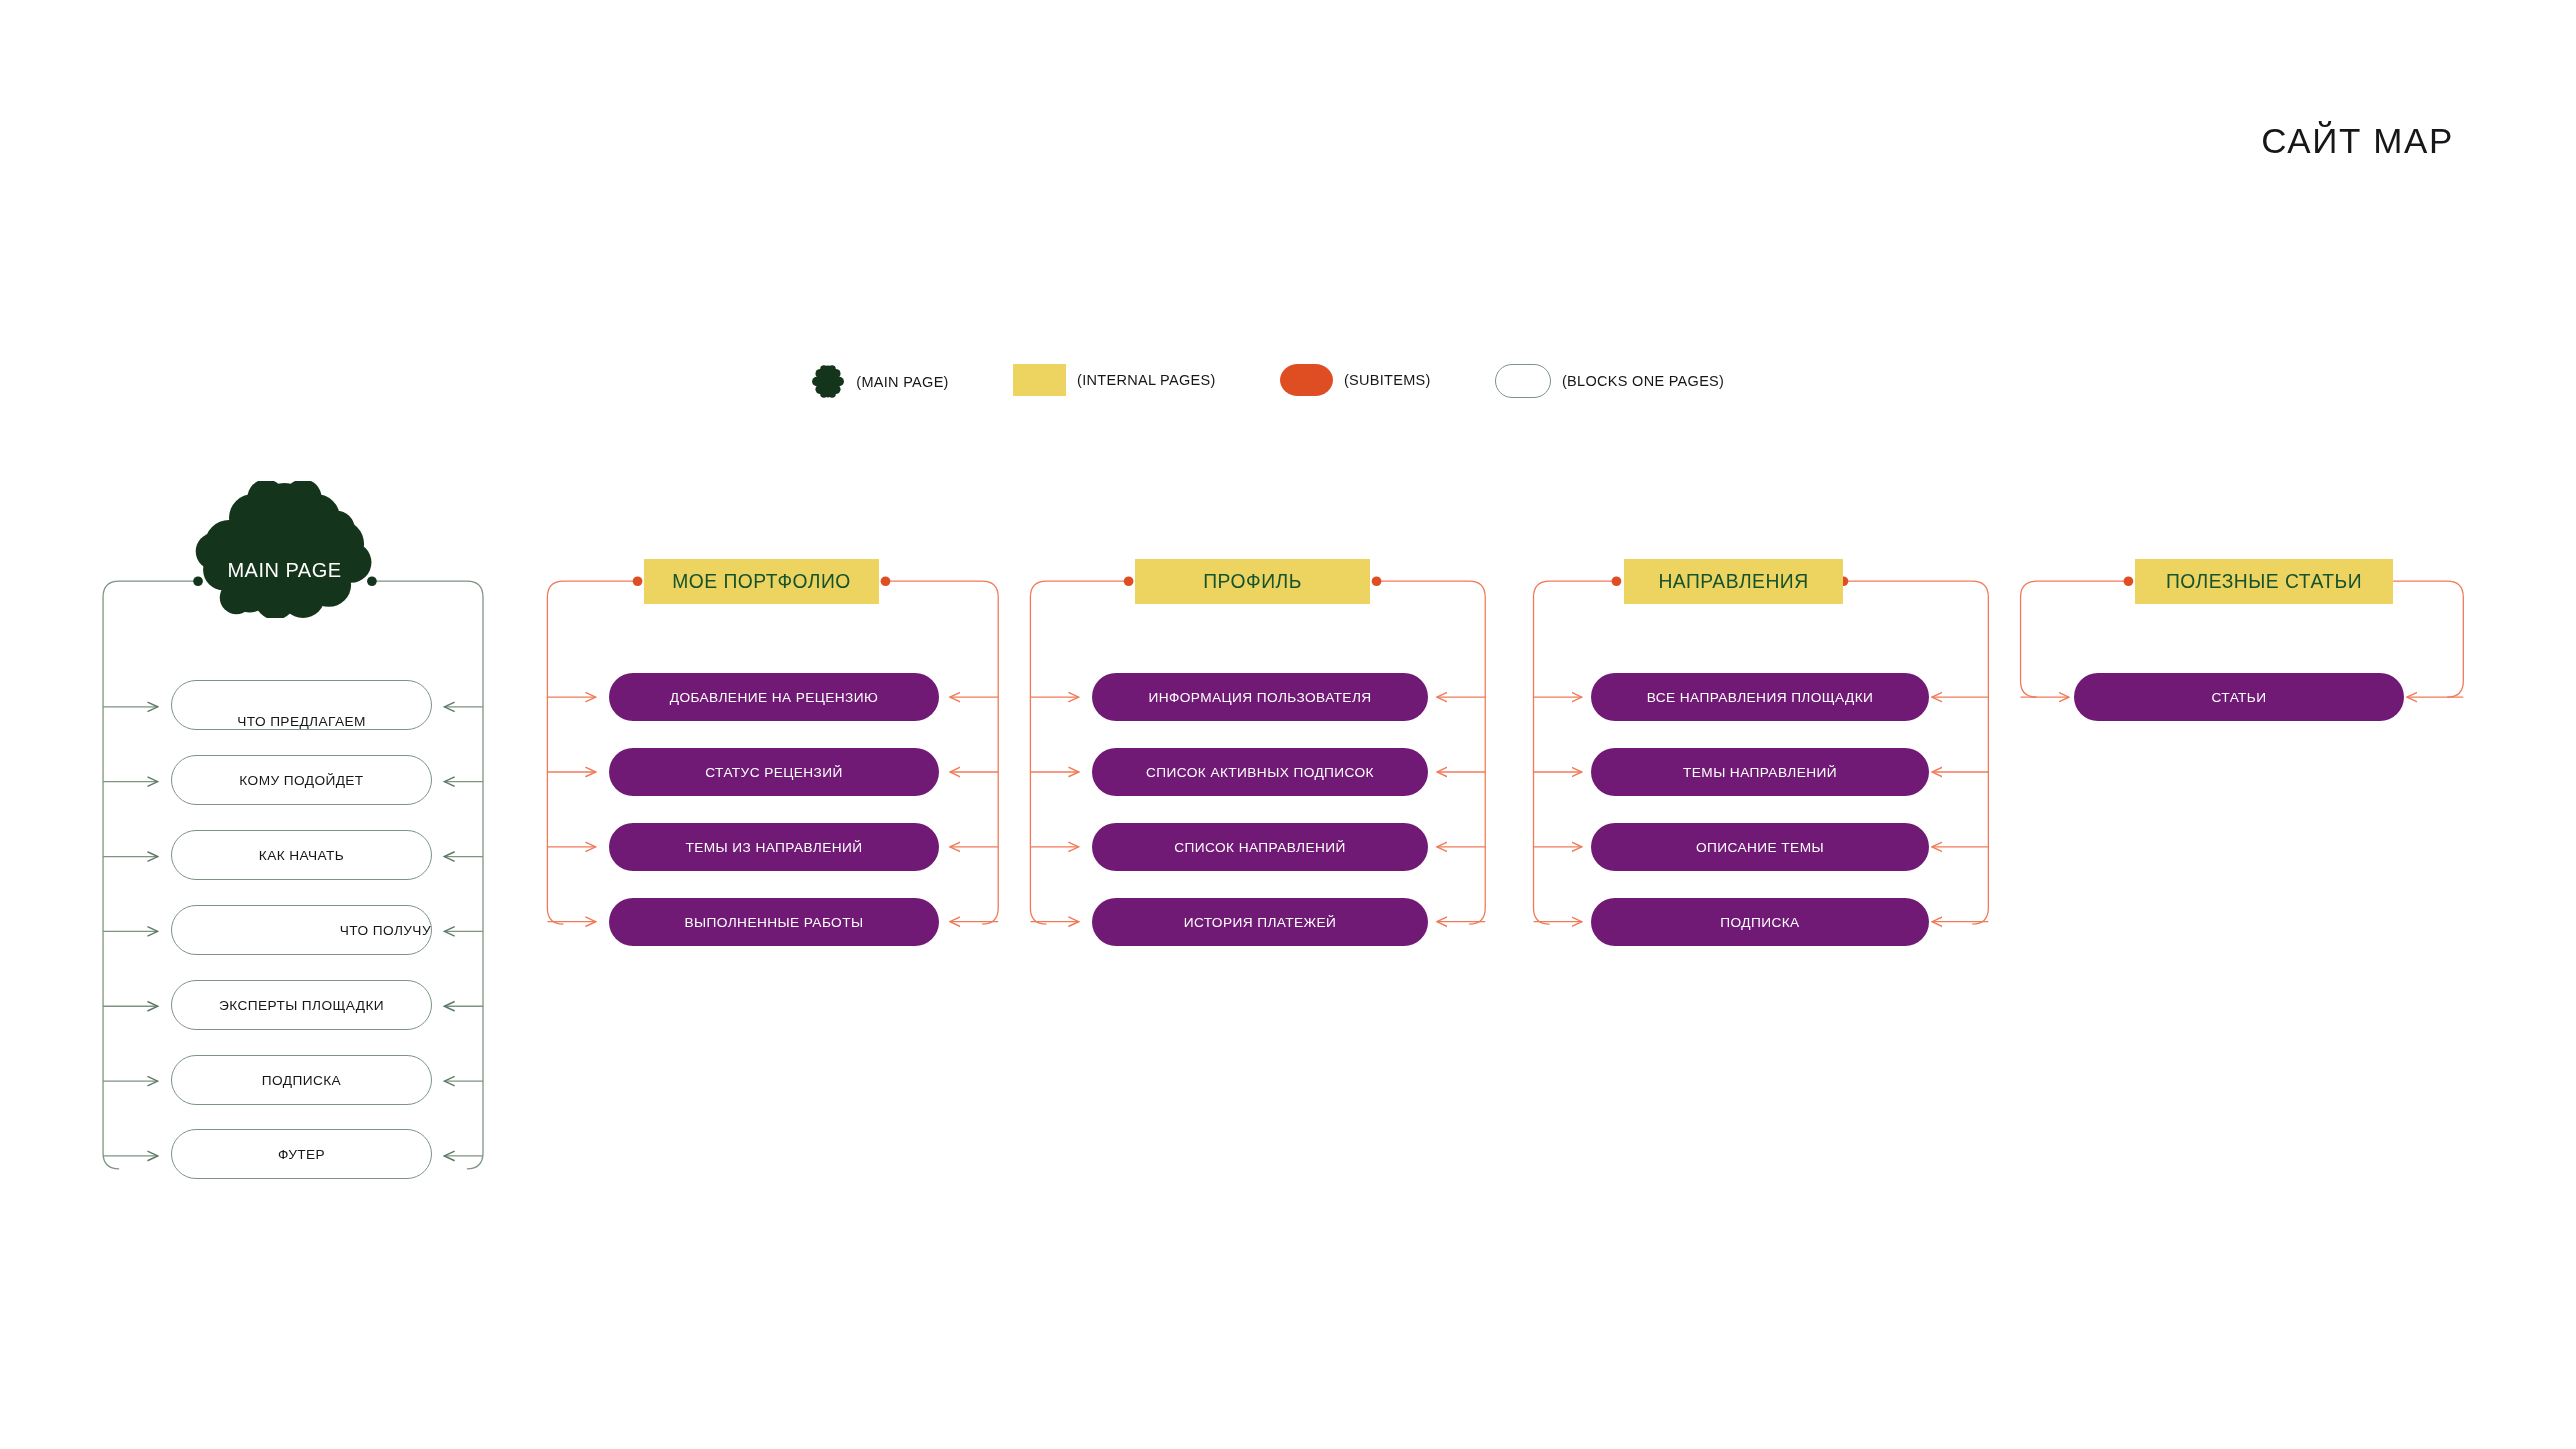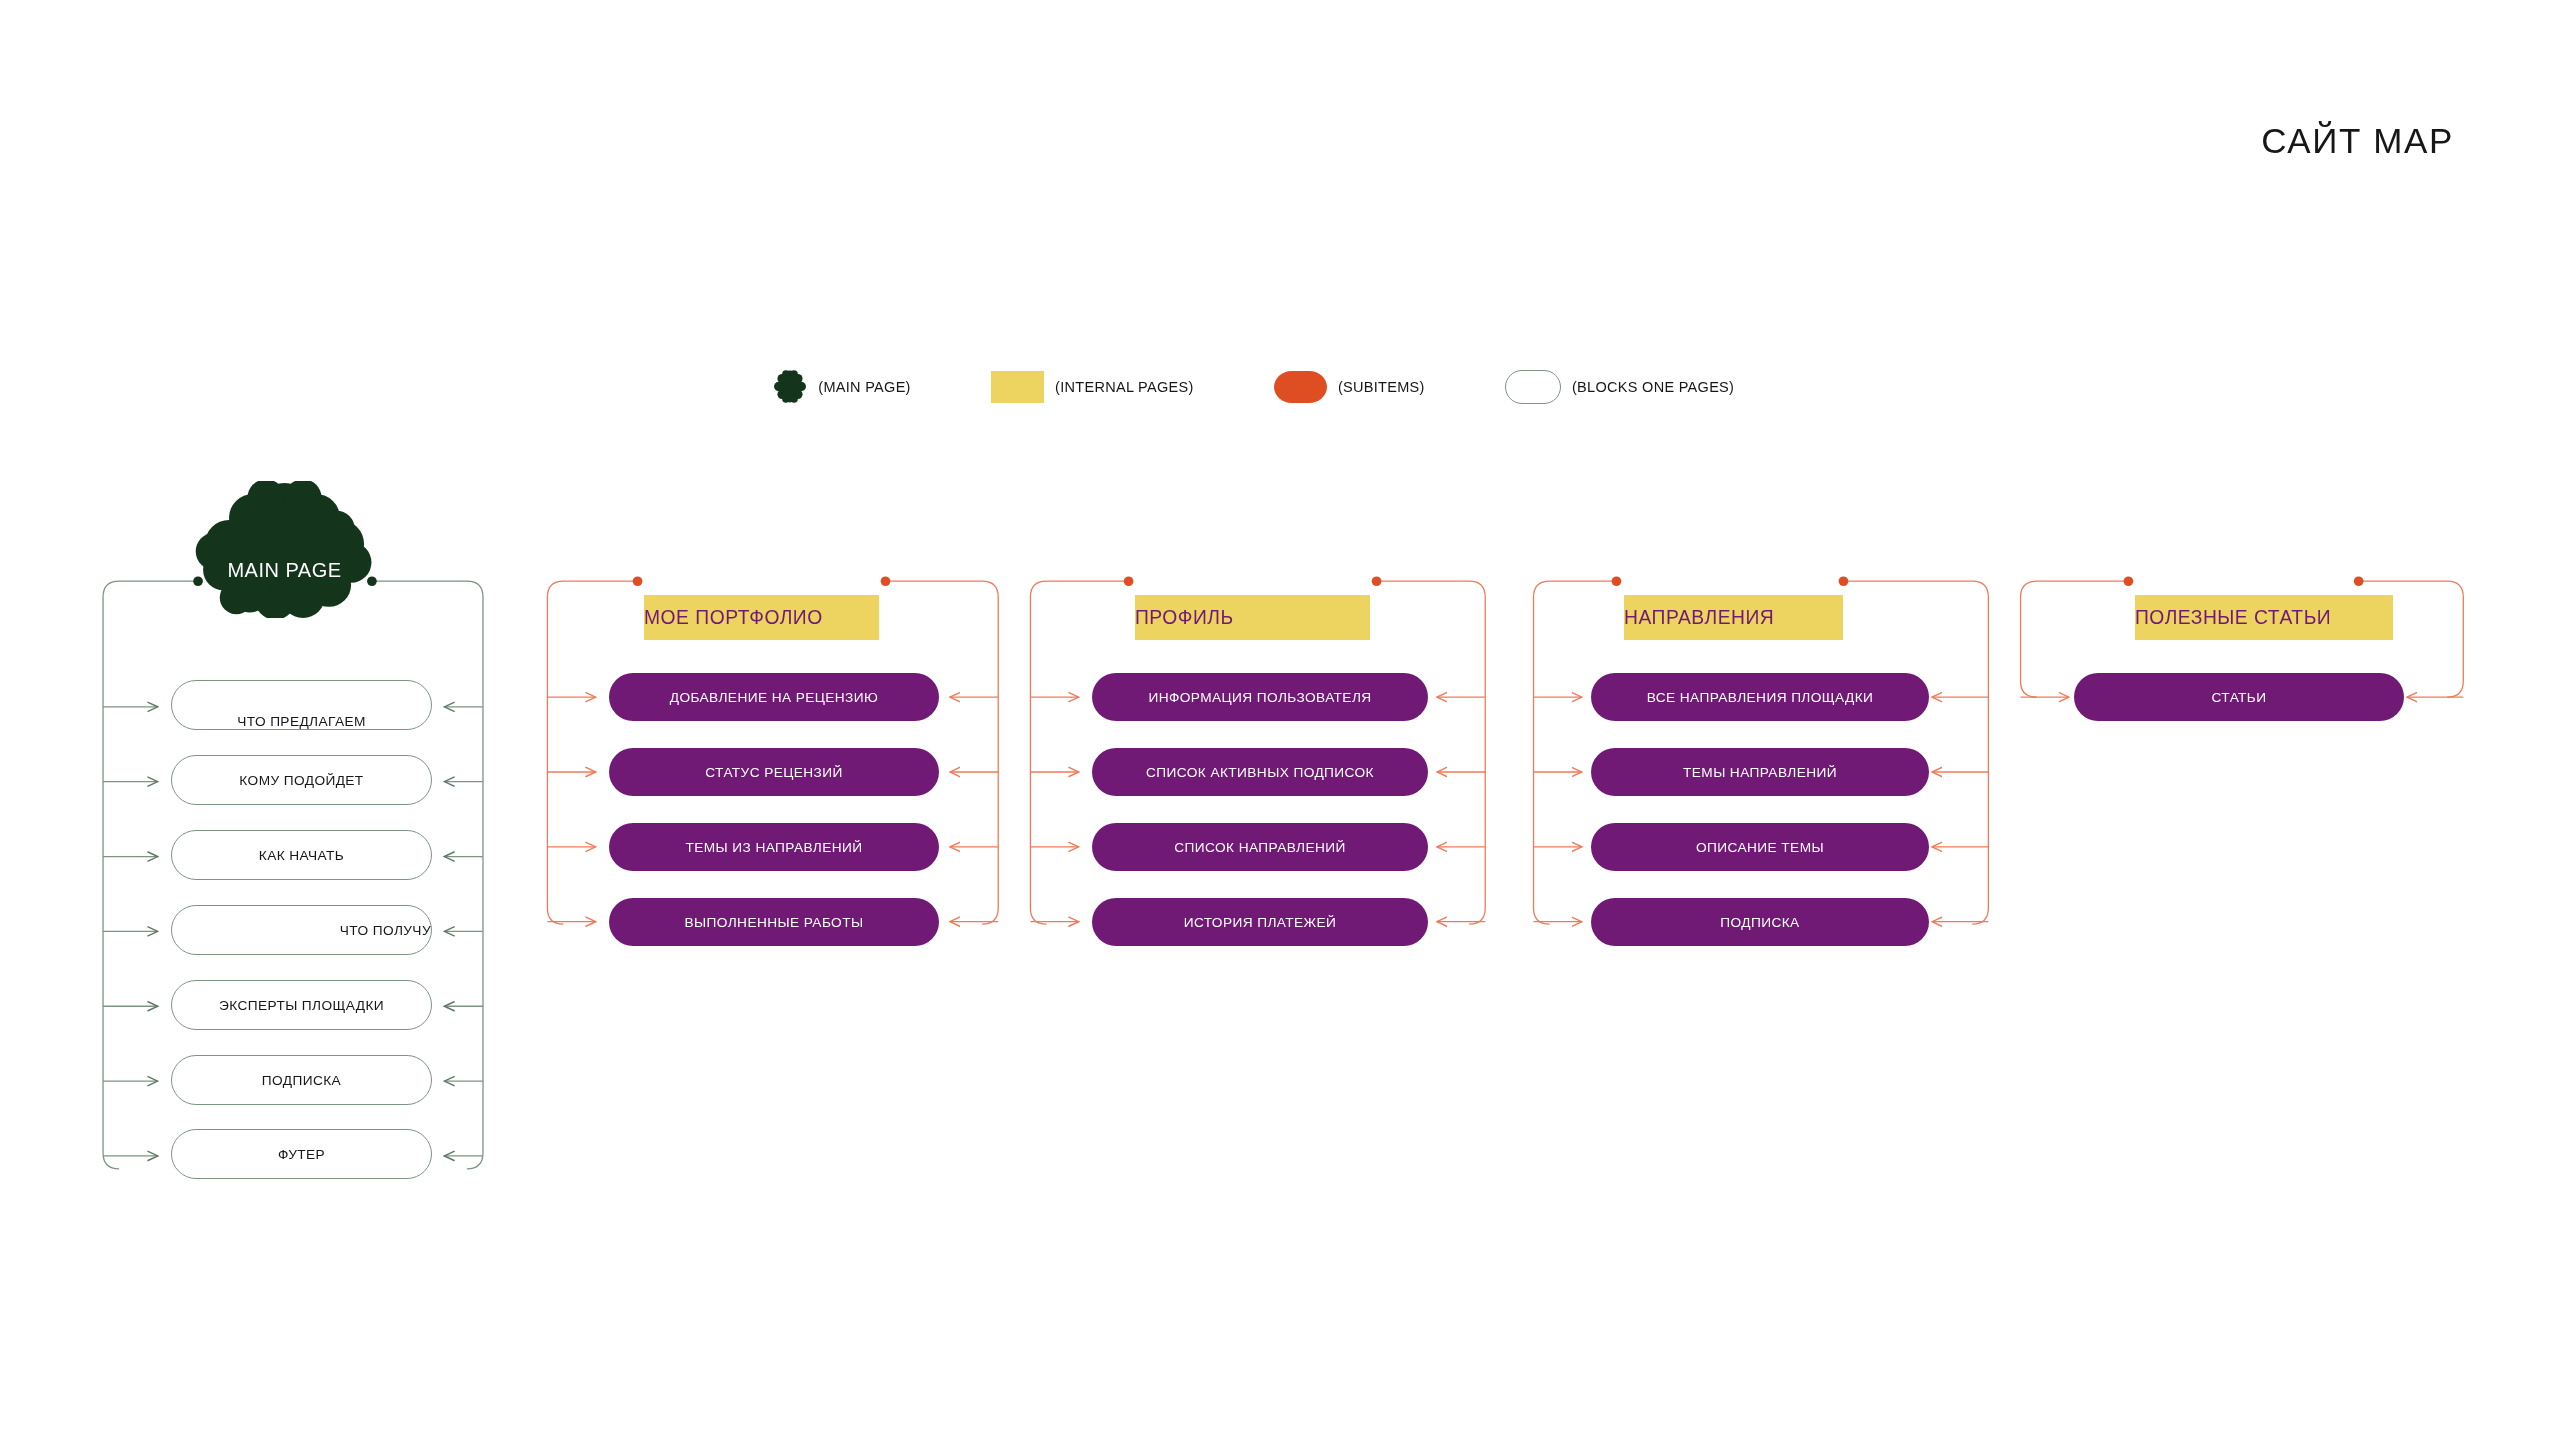--- a/index.html
+++ b/index.html
@@ -25,25 +25,25 @@
     letter-spacing: 1.6px;
     color: #17171a;
     font-weight: 400;
     text-align: right;
     white-space: nowrap;
   }
 
   
   #legend {
     position: absolute;
-    left: 773px;
+    left: 811px;
     top: 364px;
     display: flex;
-    align-items: center;
-    gap: 16px;
+    align-items: flex-start;
+    gap: 0px;
     height: 45px;
   }
   .legend-entry {
     display: flex;
     align-items: center;
     gap: 11.3px;
   }
   .legend-entry + .legend-entry { margin-left: 52px; padding-left: 12px; }
   .legend-label {
     font-size: 14.5px;
@@ -110,25 +110,25 @@
     color: #ffffff;
     border: none;
   }
 
   .headbox {
     position: absolute;
     box-sizing: border-box;
     background: #EDD35F;
     display: flex;
     align-items: center;
-    color: #701a75;
+    justify-content: center;
+    color: #14532d;
     font-size: 19.3px;
     letter-spacing: 0.5px;
     white-space: nowrap;
-    margin-top: 36px;
   }
 </style>
 </head>
 <body>
 
 <div id="page-title">САЙТ МАР</div>
 
 <div id="legend">
 
   <div class="legend-entry">

